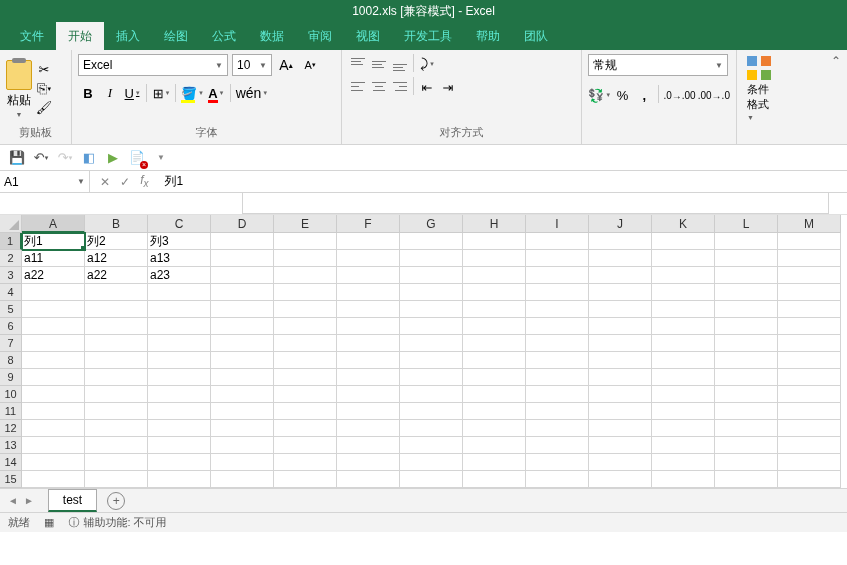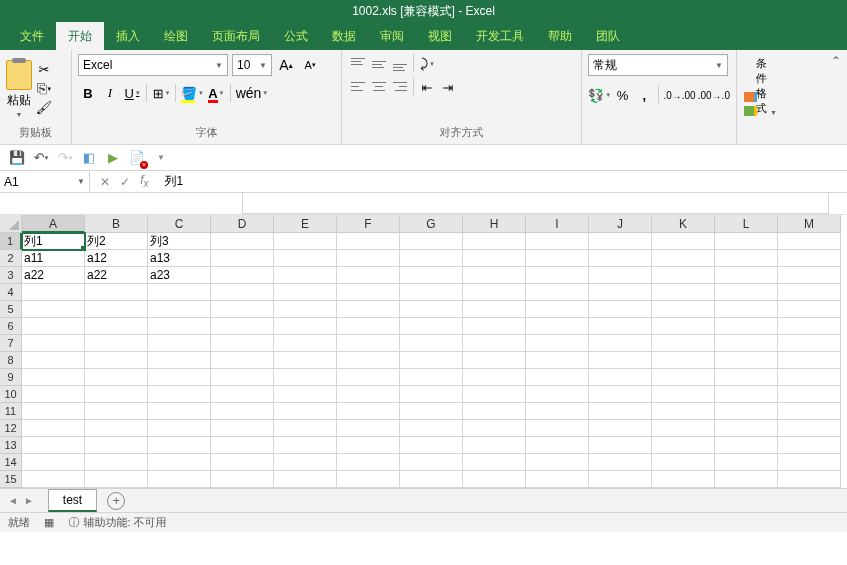--- a/index.html
+++ b/index.html
@@ -1,19 +1,19 @@
 <!DOCTYPE html>
 <html><head>
 <meta charset="utf-8">
 <style>
 * { margin: 0; padding: 0; box-sizing: border-box; font-family: "Microsoft YaHei", Arial, sans-serif; }
 body { width: 847px; height: 565px; background: #fff; overflow: hidden; font-size: 12px; }
 .titlebar { background: #217346; height: 22px; color: #fff; text-align: center; line-height: 22px; font-size: 12px; }
 .tabs { background: #217346; height: 28px; display: flex; align-items: stretch; padding-left: 8px; }
-.tab { padding: 0 12px; color: #bef264; display: flex; align-items: center; font-size: 12px; cursor: pointer; }
+.tab { padding: 0 12px; color: #5eead4; display: flex; align-items: center; font-size: 12px; cursor: pointer; }
 .tab.active { background: #f3f3f3; color: #217346; }
 .tell { display: flex; align-items: center; gap: 6px; margin-left: 8px; }
 .lightbulb { width: 14px; height: 14px; border: 1px solid #fff; border-radius: 50% 50% 50% 50% / 60% 60% 40% 40%; }
 .ribbon { background: #f3f3f3; height: 95px; display: flex; border-bottom: 1px solid #d4d4d4; }
 .group { border-right: 1px solid #d4d4d4; padding: 4px 6px 2px 6px; display: flex; flex-direction: column; justify-content: space-between; }
 .group-ctrls { flex: 1; display: flex; align-items: center; gap: 4px; }
 .group-label { text-align: center; font-size: 11px; color: #666; padding: 2px 0; }
 .clipboard-main { display: flex; gap: 4px; }
 .paste-btn { display: flex; flex-direction: column; align-items: center; gap: 2px; }
 .clipboard-icon { width: 26px; height: 30px; background: #f8d775; border: 1px solid #d4a017; border-radius: 2px; position: relative; }
@@ -33,21 +33,21 @@
 .aA { font-size: 14px; }
 .align-rows { display: flex; flex-direction: column; gap: 3px; }
 .align-row { display: flex; gap: 1px; }
 .align-ic { width: 18px; height: 14px; position: relative; }
 .al-line { position: absolute; height: 1px; background: #797979; left: 2px; }
 .wrap-col { display: flex; flex-direction: column; gap: 8px; margin-left: 8px; }
 .wrap-item { display: flex; align-items: center; gap: 4px; font-size: 12px; }
 .wrap-ic { width: 16px; height: 14px; border: 1px solid #888; position: relative; background: #fff; }
 .num-top .combo { width: 140px; }
 .num-bot { display: flex; gap: 2px; margin-top: 6px; }
-.cond-fmt { display: flex; flex-direction: row; align-items: flex-end; gap: 2px; padding: 2px 4px; }
+.cond-fmt { display: flex; flex-direction: column; align-items: flex-start; gap: 2px; padding: 2px 4px; }
 .cf-ic { width: 24px; height: 24px; position: relative; }
 .cf-square { position: absolute; width: 10px; height: 10px; }
 .qat { height: 26px; background: #fff; display: flex; align-items: center; gap: 6px; padding: 0 8px; border-bottom: 1px solid #d4d4d4; }
 .qat-btn { width: 18px; height: 18px; display: flex; align-items: center; justify-content: center; font-size: 13px; color: #555; }
 .namebox-row { height: 22px; display: flex; border-bottom: 1px solid #d4d4d4; }
 .namebox { width: 90px; border-right: 1px solid #d4d4d4; display: flex; align-items: center; padding: 0 4px; }
 .namebox .arr { margin-left: auto; font-size: 8px; color: #666; }
 .fx-btns { display: flex; align-items: center; gap: 10px; padding: 0 10px; }
 .fx-btn { color: #888; font-size: 12px; }
 .fx-lbl { font-style: italic; }
@@ -80,21 +80,20 @@
 </head>
 <body>
 
 <div class="titlebar">1002.xls  [兼容模式]  -  Excel</div>
 
 <div class="tabs">
   <div class="tab">文件</div>
   <div class="tab active">开始</div>
   <div class="tab">插入</div>
   <div class="tab">绘图</div>
-  <div class="tab">页面布局</div>
   <div class="tab">公式</div>
   <div class="tab">数据</div>
   <div class="tab">审阅</div>
   <div class="tab">视图</div>
   <div class="tab">开发工具</div>
   <div class="tab">帮助</div>
   <div class="tab">团队</div>
 </div>
 
 <div class="ribbon">

